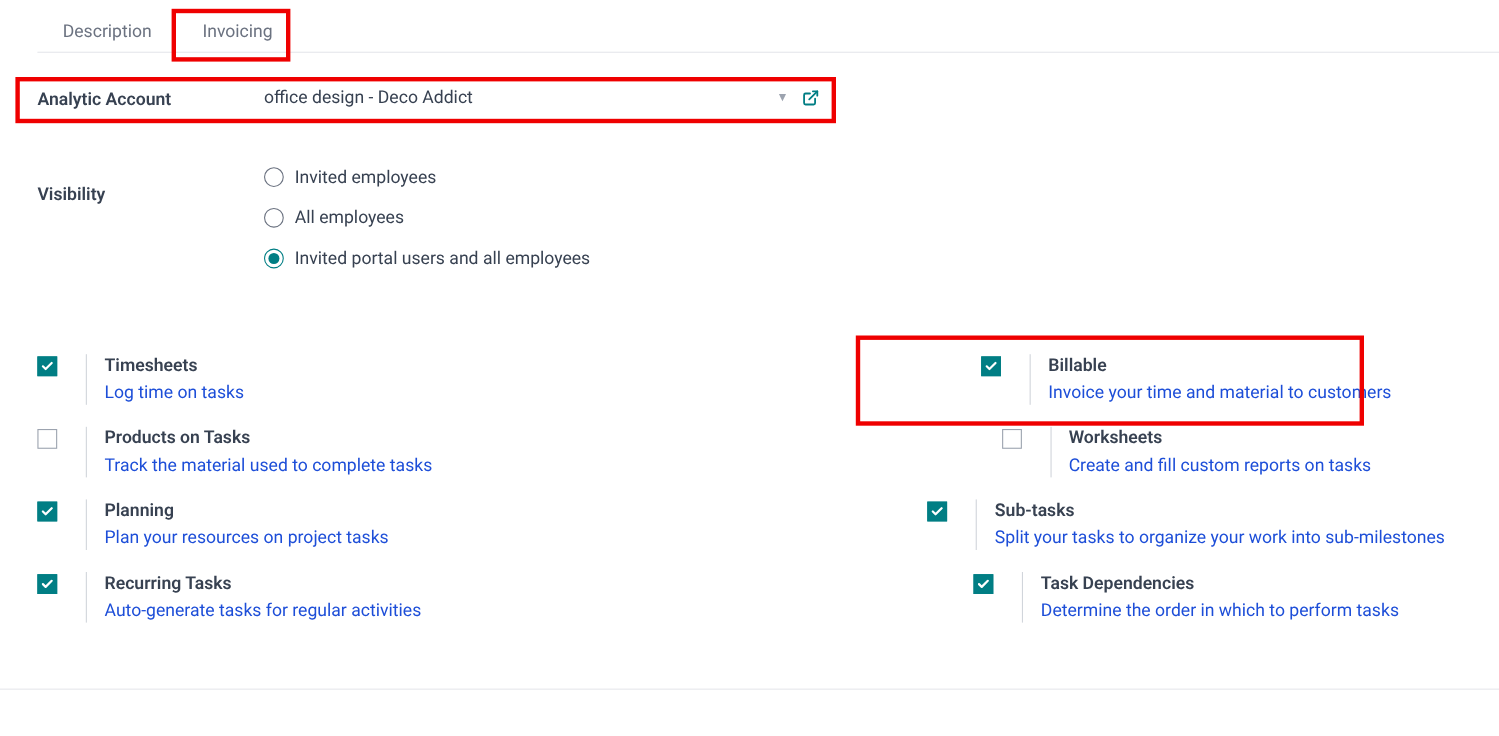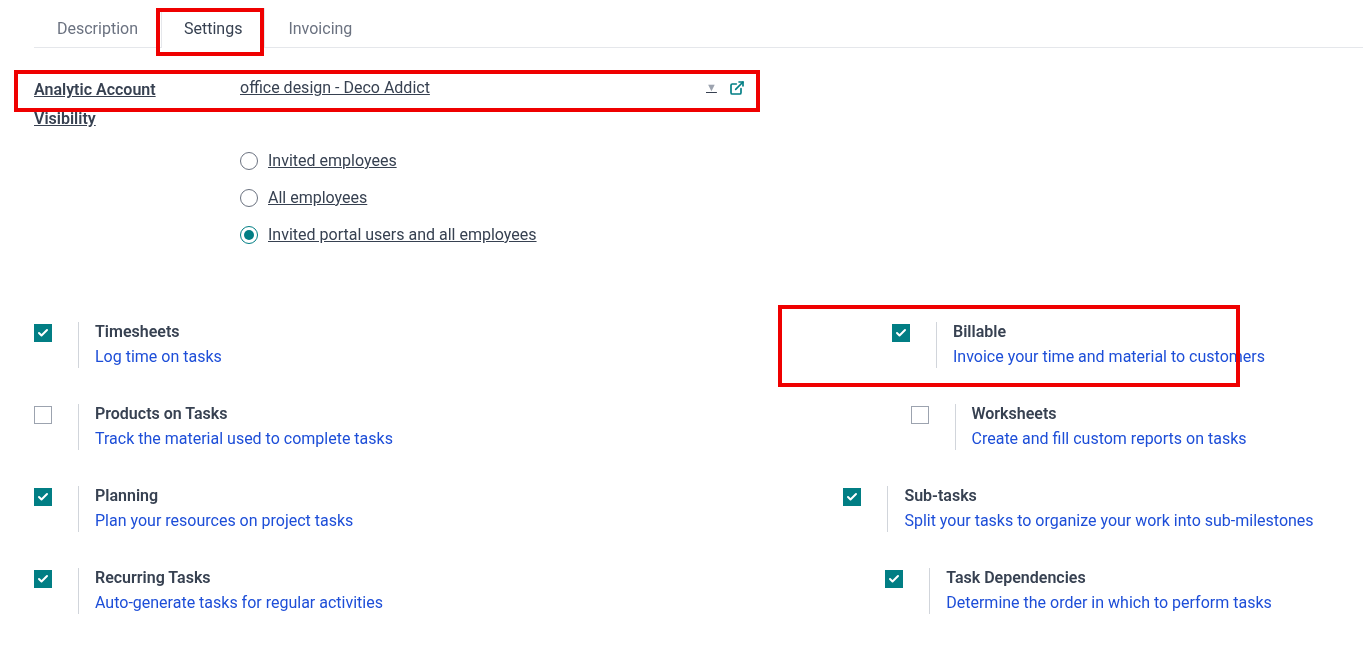--- a/index.html
+++ b/index.html
@@ -40,23 +40,22 @@
       border: 4px solid #ef0000;
       pointer-events: none;
       z-index: 10;
     }
     .form-area {
       padding: 30px 0 0 34px;
       position: relative;
     }
     .form-row {
       display: flex;
-      align-items: flex-start;
+      align-items: center;
       margin-bottom: 8px;
-      text-decoration: underline;
     }
     .form-label {
       width: 206px;
       font-weight: 600;
       color: #374151;
       font-size: 16px;
       padding-top: 2px;
     }
     .form-value {
       display: flex;
@@ -118,21 +117,21 @@
       color: #374151;
     }
     .settings-grid {
       display: flex;
       padding: 70px 0 40px 34px;
       gap: 0;
     }
     .settings-col {
       display: flex;
       flex-direction: column;
-      gap: 36px;
+      gap: 20px;
     }
     .settings-col.left {
       width: 760px;
     }
     .settings-col.right {
       flex: 1;
       align-items: center;
     }
     .setting-item {
       display: flex;
@@ -189,21 +188,20 @@
   </style>
 </head>
 <body>
 
 <div class="highlight-red" style="left:156px; top:8px; width:108px; height:48px;"></div>
 <div class="highlight-red" style="left:14px; top:70px; width:746px; height:42px;"></div>
 <div class="highlight-red" style="left:778px; top:305px; width:462px; height:82px;"></div>
 
 <div class="tabs">
   <div class="tab">Description</div>
-  <div class="tab active">Settings</div>
   <div class="tab">Invoicing</div>
 </div>
 
 <div class="form-area">
   <div class="form-row">
     <div class="form-label">Analytic Account</div>
     <div class="form-value">
       <span class="select-text">office design - Deco Addict</span>
       <span class="caret-down">▼</span>
       <span class="external-link">

